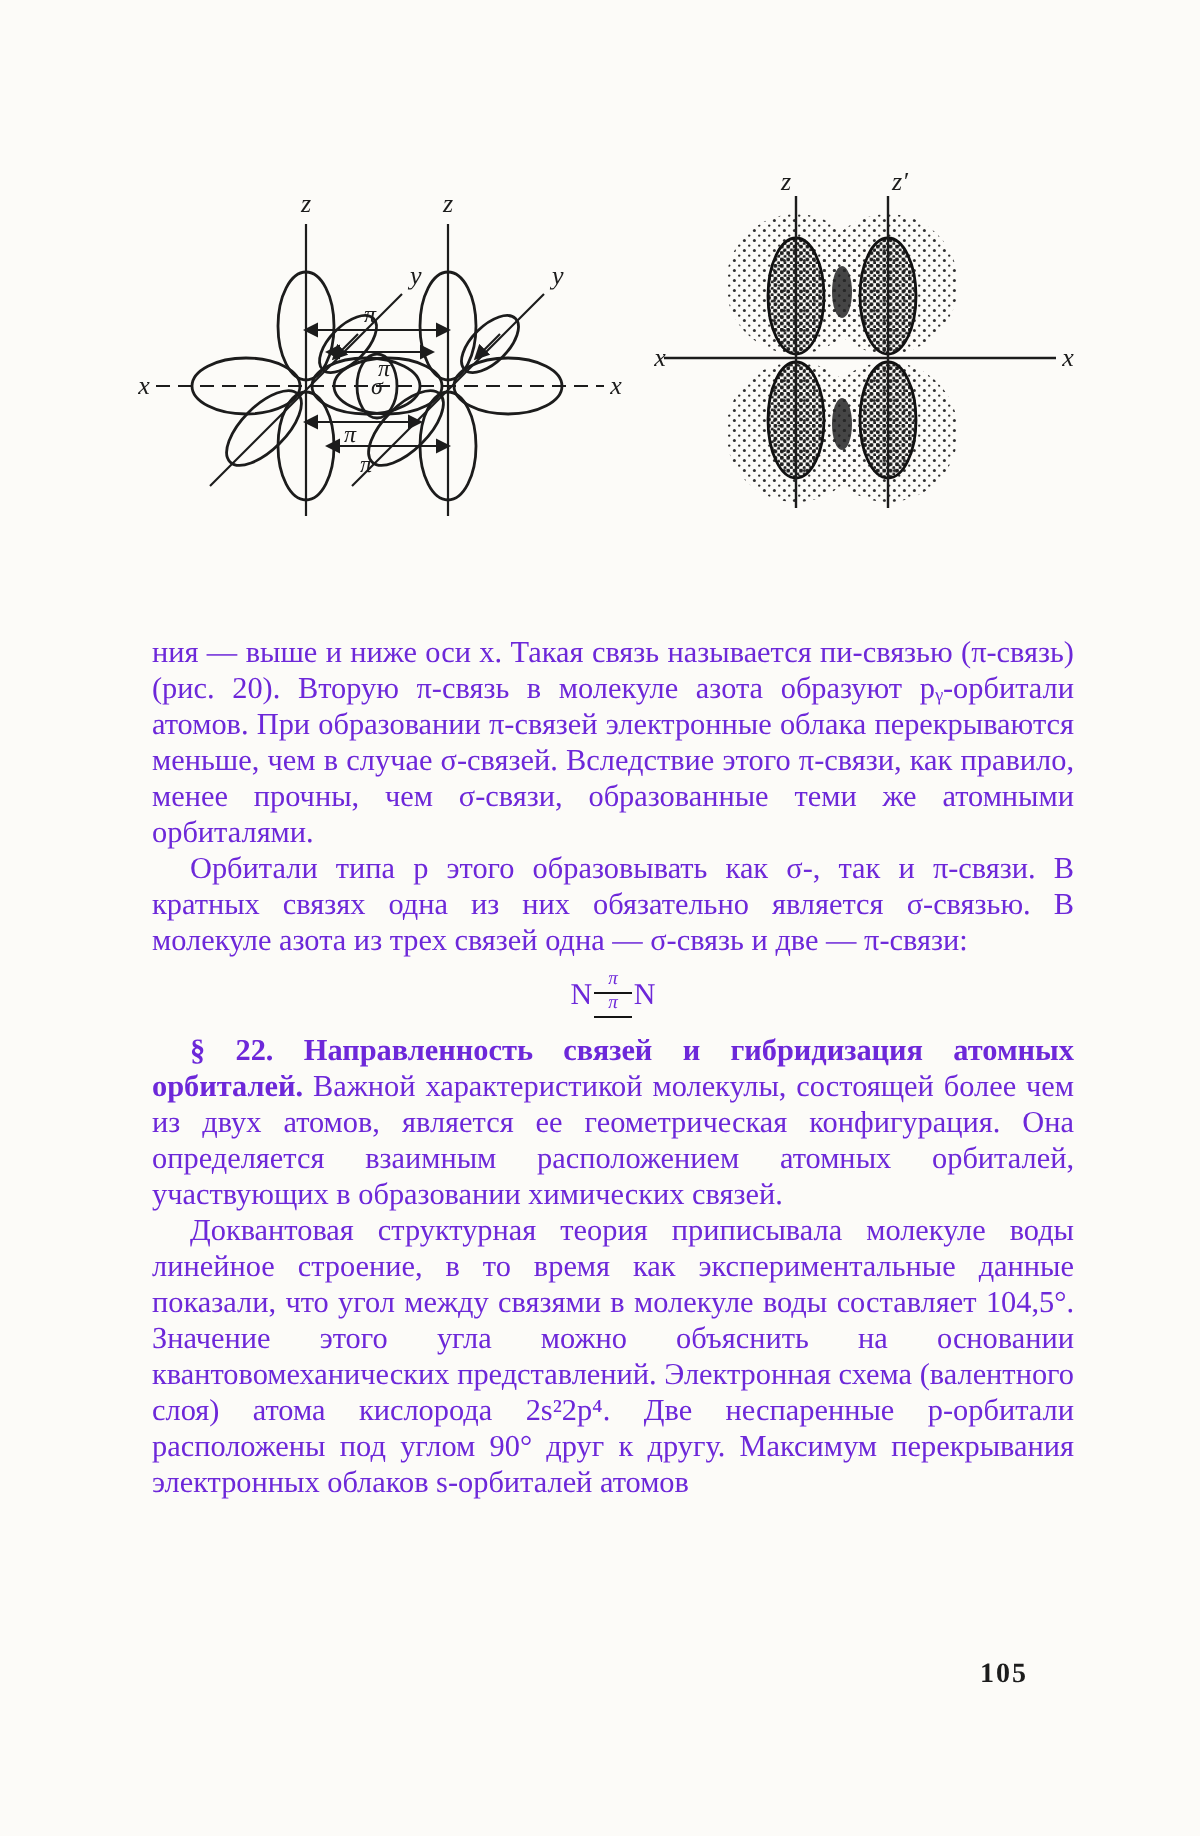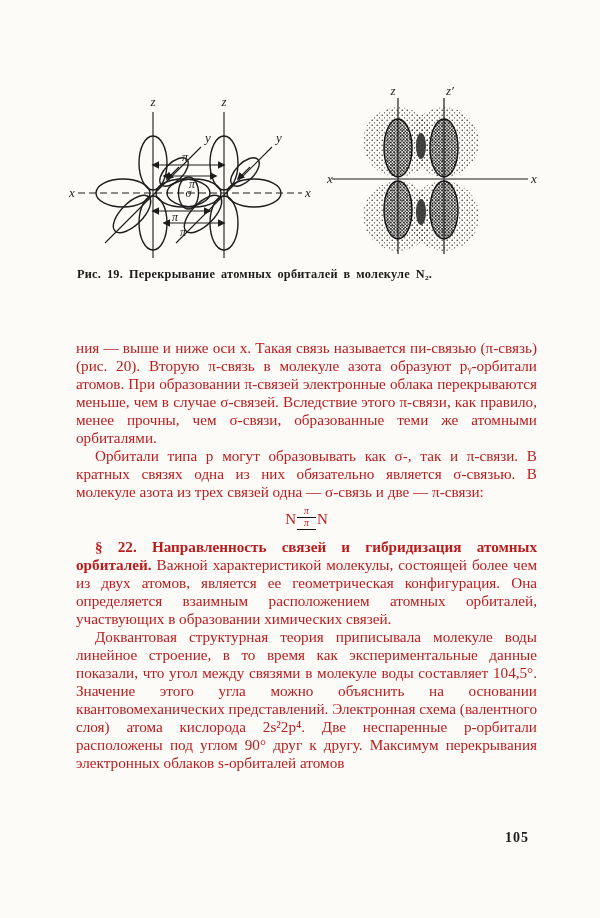--- a/index.html
+++ b/index.html
@@ -18,43 +18,43 @@
   
   .caption{
     position:absolute;left:77px;width:430px;
     font-size:12.3px;font-weight:bold;letter-spacing:.25px;word-spacing:2.5px;
     color:#1b1b1b;white-space:nowrap;
   }
   #cap19{top:267px;}
   #cap20{top:295px;}
   
   .textblock{
-    position:absolute;left:76px;top:339px;width:461px;
+    position:absolute;left:76px;top:318px;width:461px;
     font-size:15.2px;line-height:18px;text-align:justify;
-    color:#b91c1c;
+    color:#6d28d9;
   }
   .para{margin:0;}
   .indent{text-indent:19px;}
   .section-heading{font-weight:bold;}
   
   .formula{
     text-align:center;margin:3px 0 4px;font-size:15px;line-height:1;
     height:30px;display:flex;align-items:center;justify-content:center;
     text-indent:0;
   }
   .bond-stack{
     display:inline-flex;flex-direction:column;align-items:center;
     margin:0 1px;transform:translateY(-1px);
   }
   .bond-row{
     display:block;font-size:9.5px;font-style:italic;line-height:1.1;
     border-bottom:1.2px solid #141414;padding:0 7px 0.5px;
   }
   .page-number{
-    position:absolute;left:505px;top:830px;
+    position:absolute;left:490px;top:830px;
     font-size:14px;font-weight:bold;letter-spacing:1px;text-align:center;
   }
 </style>
 </head>
 <body>
 
 <div class="page">
 
   <svg id="fig19" class="fig" width="252" height="178" viewBox="0 0 252 178">
     <defs>
@@ -152,25 +152,24 @@
       <line x1="72" y1="14" x2="72" y2="170"></line>
       <line x1="118" y1="14" x2="118" y2="170"></line>
     </g>
 
     <text class="axis-lab" x="67" y="11" text-anchor="middle">z</text>
     <text class="axis-lab" x="124" y="11" text-anchor="middle">z′</text>
     <text class="axis-lab" x="4" y="99" text-anchor="middle">x</text>
     <text class="axis-lab" x="208" y="99" text-anchor="middle">x</text>
   </svg>
 
-  <div id="cap19" class="caption">Рис. 19. Перекрывание атомных орбиталей в молекуле N₂.</div>
 
   <div class="textblock">
     <p class="para">ния — выше и ниже оси x. Такая связь называется пи-связью (π-связь) (рис. 20). Вторую π-связь в молекуле азота образуют pᵧ-орбитали атомов. При образовании π-связей электронные облака перекрываются меньше, чем в случае σ-связей. Вследствие этого π-связи, как правило, менее прочны, чем σ-связи, образованные теми же атомными орбиталями.</p>
-    <p class="para indent">Орбитали типа p могут образовывать как σ-, так и π-связи. В кратных связях одна из них обязательно является σ-связью. В молекуле азота из трех связей одна — σ-связь и две — π-связи:</p>
+    <p class="para indent">Орбитали типа p этого образовывать как σ-, так и π-связи. В кратных связях одна из них обязательно является σ-связью. В молекуле азота из трех связей одна — σ-связь и две — π-связи:</p>
 
     <div class="formula">
       <span>N</span>
         <span class="bond-stack">
           <span class="bond-row">π</span>
           <span class="bond-row">π</span>
         </span>
         <span>N</span>
     </div>
 

